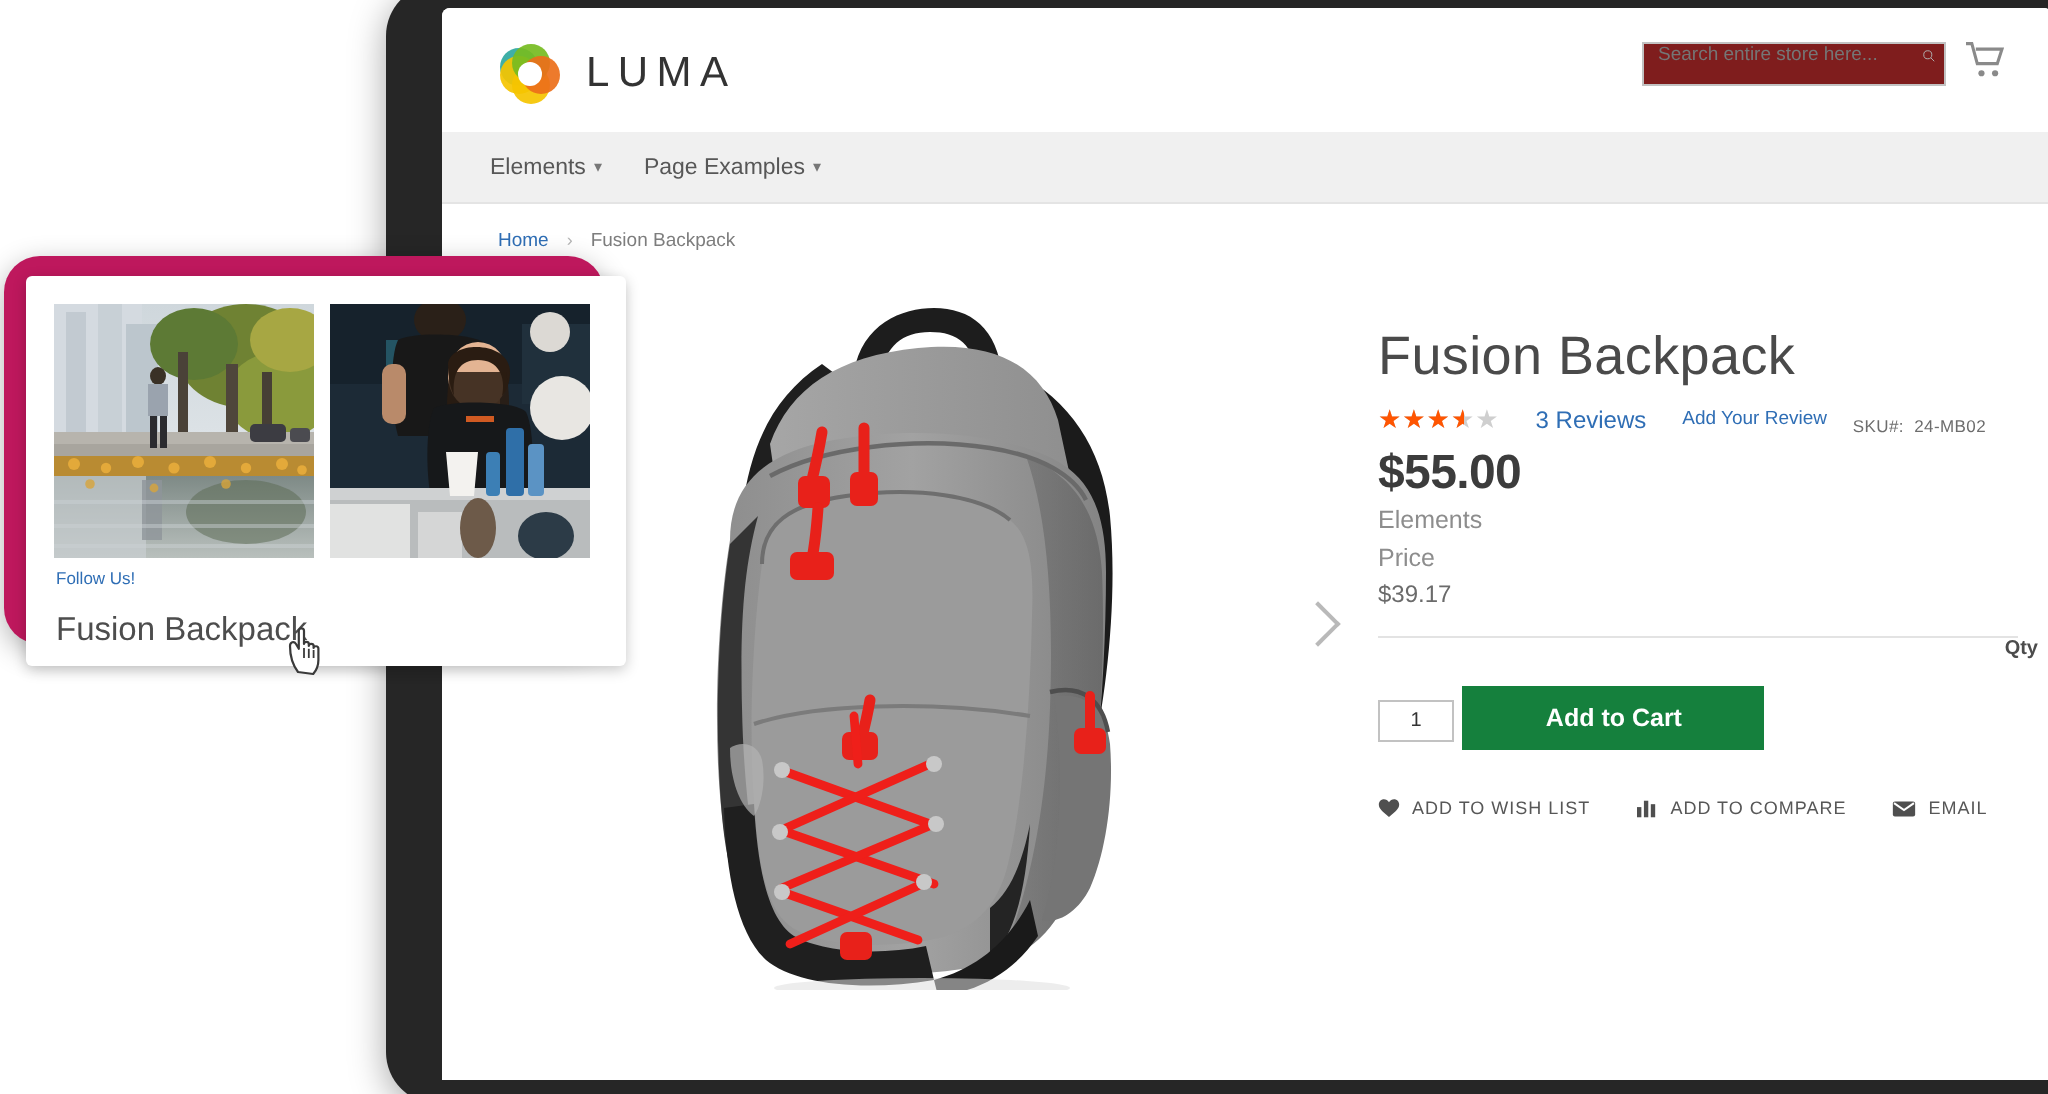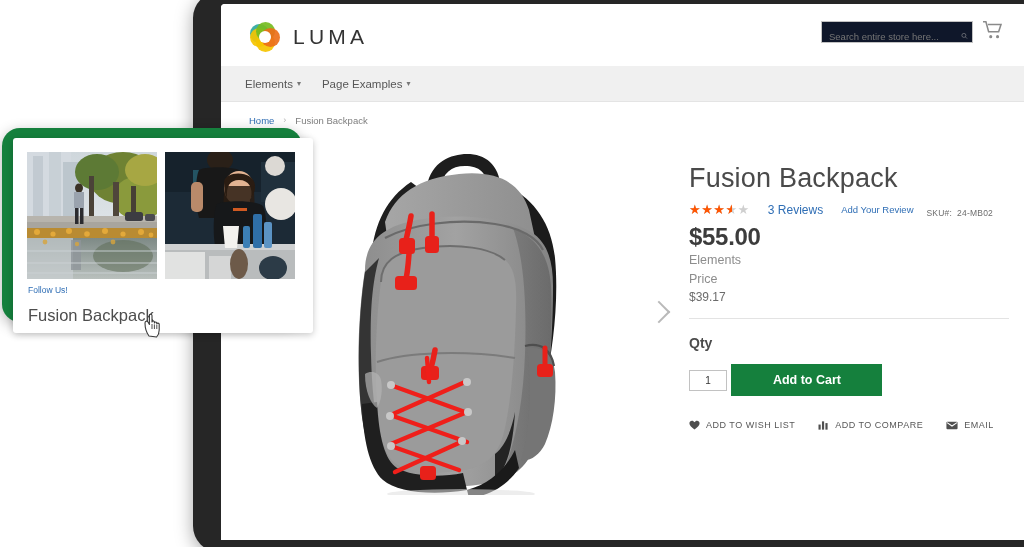--- a/index.html
+++ b/index.html
@@ -44,22 +44,22 @@
   .logo-hole {
     position: absolute; left: 9px; top: 8.5px; width: 12px; height: 12px;
     border-radius: 50%; background: #fff; z-index: 4;
   }
   .logo-text {
     font-size: 21px; letter-spacing: 4.2px; color: #333; font-weight: 400;
   }
   .search-box {
     position: absolute; right: 53px; top: 17px;
     width: 152px; height: 22px;
-    border: 1px solid #c2c2c2; background: #0f172a;
-    display: flex; align-items: flex-end; padding: 0 4px 0 7px;
+    border: 1px solid #c2c2c2; background: #7f1d1d;
+    display: flex; align-items: flex-start; padding: 0 4px 0 7px;
   }
   .search-box input {
     border: 0; outline: 0; flex: 1; font-size: 9.5px; color: #8f8f8f;
     font-family: "Liberation Sans", sans-serif; background: transparent;
   }
   .cart-btn { position: absolute; right: 22px; top: 16px; width: 22px; height: 22px; }
 
   
   .site-nav {
     height: 36px; background: #f0f0f0; border-bottom: 1px solid #e4e4e4;
@@ -104,39 +104,39 @@
   .stars .fill {
     color: #ff5501; position: absolute; left: 0; top: 0; overflow: hidden; white-space: nowrap;
   }
   .reviews-link { font-size: 12px; color: #2f6eb5; }
   .addreview-link { font-size: 9.5px; color: #2f6eb5; }
   .price-main { font-size: 24px; font-weight: 700; color: #3c3c3c; margin-top: 6px; letter-spacing: -.3px; }
   .price-label { font-size: 12.5px; color: #8d8d8d; line-height: 1.55; }
   .price-old { font-size: 12px; color: #6b6b6b; margin-top: 1px; }
   .sku { position: absolute; right: 26px; top: 66px; font-size: 8.5px; color: #6d6d6d; letter-spacing: .2px; }
   .rule { height: 1px; background: #e3e3e3; margin: 14px 10px 0 0; }
-  .qty-label { font-size: 14px; font-weight: 700; color: #4c4c4c; margin-top: 16px; }
+  .qty-label { font-size: 10px; font-weight: 700; color: #4c4c4c; margin-top: 0; text-align: right; }
   .qty-input {
     margin-top: 6px; width: 38px; height: 21px; border: 1px solid #c2c2c2; background: #fff;
     text-align: center; font-size: 10px; color: #333; font-family: "Liberation Sans", sans-serif;
     outline: none;
   }
   .add-cart {
     margin-top: 13px; width: 151px; height: 32px; background: #15803d; border: 0;
     color: #fff; font-size: 12.5px; font-weight: 700; cursor: pointer;
     font-family: "Liberation Sans", sans-serif;
   }
   .actions { display: flex; gap: 23px; margin-top: 24px; align-items: flex-end; }
   .action { display: flex; align-items: center; gap: 6px; font-size: 9px; color: #575757; letter-spacing: .5px; }
 
   
   #tablet-device {
     position: absolute; left: 2px; top: 128px;
     width: 300px; height: 194px;
-    background: #15803d; border-radius: 18px;
+    background: #be185d; border-radius: 18px;
     box-shadow: 0 4px 14px rgba(0,0,0,.3);
   }
   #tablet-screen {
     position: absolute; left: 11px; top: 10px; width: 300px; height: 195px;
     background: #fff; border-radius: 3px; overflow: hidden;
     box-shadow: 0 2px 7px rgba(0,0,0,.22);
   }
   .thumbs { display: flex; gap: 8px; padding: 14px 0 0 14px; }
   .thumb { width: 130px; height: 127px; overflow: hidden; position: relative; }
   .follow { font-size: 8.5px; color: #2f6eb5; padding: 9px 0 0 15px; }

